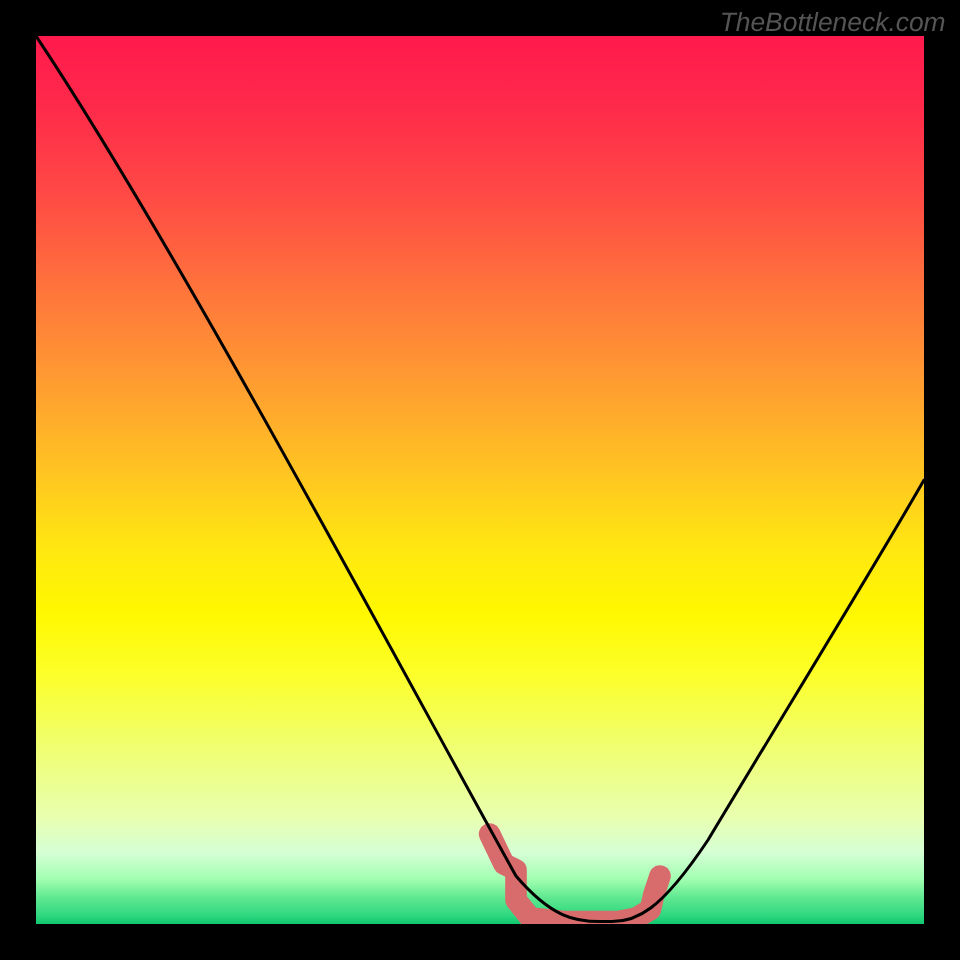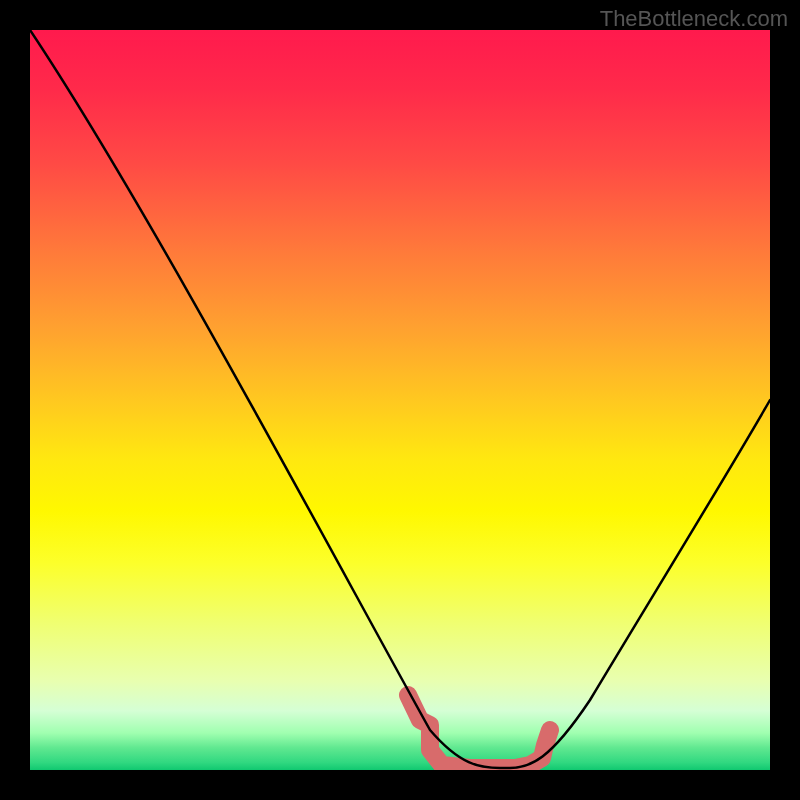--- a/index.html
+++ b/index.html
@@ -11,20 +11,21 @@
     font-family: Arial, sans-serif;
   }
   .watermark {
     position: absolute;
     top: 6px;
     right: 12px;
     color: #555;
     font-size: 22px;
     font-weight: 500;
     z-index: 10;
+    font-style: italic;
   }
   .plot-area {
     position: absolute;
     left: 30px;
     top: 30px;
     width: 740px;
     height: 740px;
     overflow: hidden;
   }
   .rainbow-bg {

